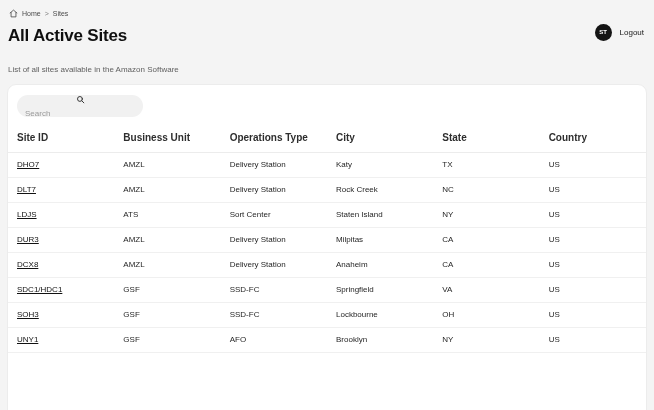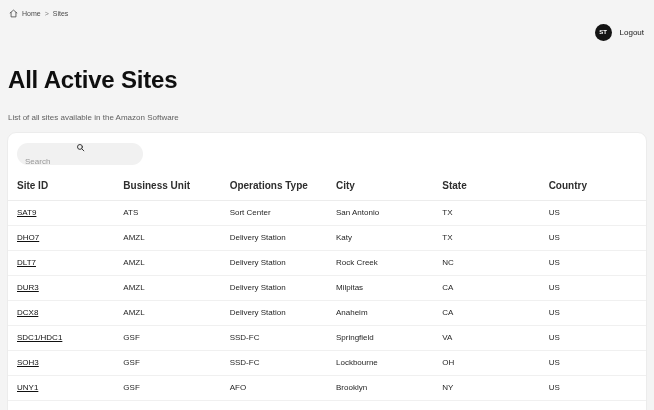--- a/index.html
+++ b/index.html
@@ -27,21 +27,21 @@
     width: 17px; height: 17px; border-radius: 50%;
     background: #141414; color: #ffffff;
     font-size: 6px; font-weight: 700;
     display: flex; align-items: center; justify-content: center;
     cursor: pointer;
   }
   .logout { font-size: 8px; color: #1a1a1a; cursor: pointer; }
 
   
   .page-head { padding: 2px 10px 0 8px; }
-  .page-title { font-size: 24px; font-weight: 700; color: #0f0f0f; letter-spacing: -0.2px; margin-top: 40px; }
+  .page-title { font-size: 17px; font-weight: 700; color: #0f0f0f; letter-spacing: -0.2px; }
   .page-subtitle { font-size: 8px; color: #5f5f5f; margin-top: 19px; }
 
   
   .card {
     margin: 10px 7px 0 7px;
     background: #ffffff;
     border: 1px solid #ececec;
     border-radius: 9px;
     padding-top: 10px;
     height: 400px;
@@ -121,49 +121,49 @@
       <tr>
         <th>Site ID</th>
         <th>Business Unit</th>
         <th>Operations Type</th>
         <th>City</th>
         <th>State</th>
         <th>Country</th>
       </tr>
     </thead>
     <tbody>
-  <tr>
-    <td><a class="site-link">SAT9</a></td>
+
+  <tr>
+    <td><a class="site-link">DHO7</a></td>
+    <td>AMZL</td>
+    <td>Delivery Station</td>
+    <td>Katy</td>
+    <td>TX</td>
+    <td>US</td>
+  </tr>
+
+
+  <tr>
+    <td><a class="site-link">DLT7</a></td>
+    <td>AMZL</td>
+    <td>Delivery Station</td>
+    <td>Rock Creek</td>
+    <td>NC</td>
+    <td>US</td>
+  </tr>
+
+
+  <tr>
+    <td><a class="site-link">LDJS</a></td>
     <td>ATS</td>
     <td>Sort Center</td>
-    <td>San Antonio</td>
-    <td>TX</td>
-    <td>US</td>
-  </tr>
-
-  <tr>
-    <td><a class="site-link">DHO7</a></td>
-    <td>AMZL</td>
-    <td>Delivery Station</td>
-    <td>Katy</td>
-    <td>TX</td>
-    <td>US</td>
-  </tr>
-
-
-  <tr>
-    <td><a class="site-link">DLT7</a></td>
-    <td>AMZL</td>
-    <td>Delivery Station</td>
-    <td>Rock Creek</td>
-    <td>NC</td>
-    <td>US</td>
-  </tr>
-
-
+    <td>Staten Island</td>
+    <td>NY</td>
+    <td>US</td>
+  </tr>
 
   <tr>
     <td><a class="site-link">DUR3</a></td>
     <td>AMZL</td>
     <td>Delivery Station</td>
     <td>Milpitas</td>
     <td>CA</td>
     <td>US</td>
   </tr>
 

